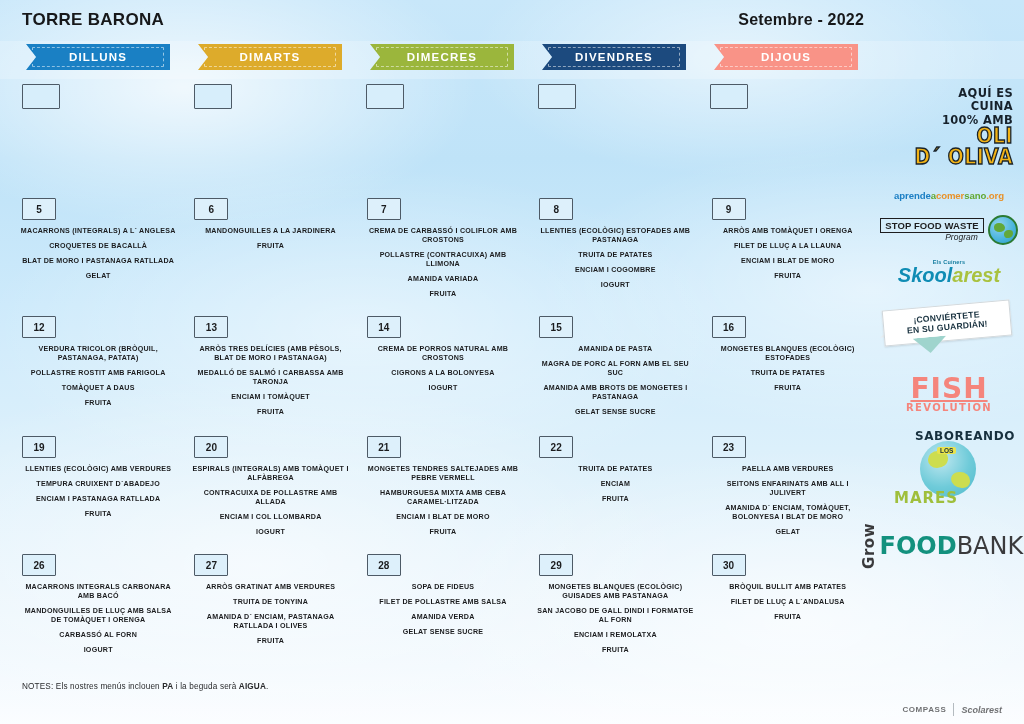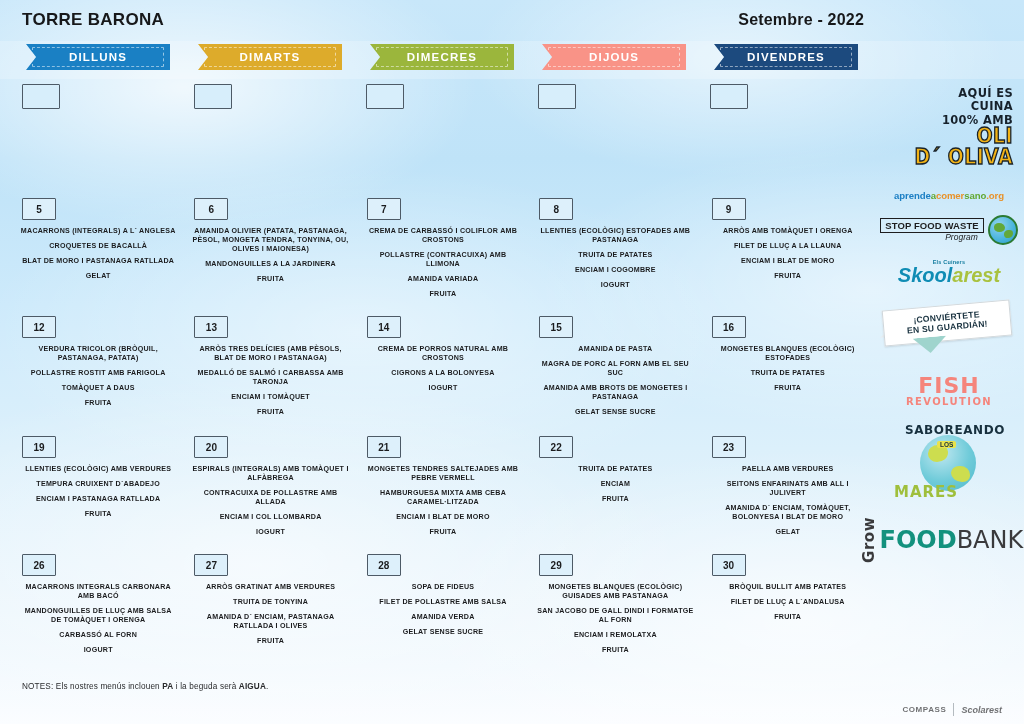--- a/index.html
+++ b/index.html
@@ -147,37 +147,37 @@
   #guardian-tail{
     position:absolute;left:34px;top:36px;width:34px;height:16px;background:#9fd4cd;
     clip-path:polygon(0 0,100% 0,50% 100%);transform:rotate(-5deg);
   }
   #guardian-fold{
     position:absolute;left:0px;top:20px;width:22px;height:16px;background:#e6edf0;
     clip-path:polygon(0 100%,100% 0,100% 100%);transform:rotate(-5deg);
   }
   
   #fish{margin-top:20px;text-align:center;}
-  #fish-main{font-size:22px;font-weight:bold;color:#f5857c;letter-spacing:1px;line-height:1;
-             font-family:"DejaVu Sans", sans-serif;}
+  #fish-main{font-size:28px;font-weight:bold;color:#f5857c;letter-spacing:1px;line-height:1;
+             font-family:"DejaVu Sans", sans-serif;text-decoration:underline;}
   #fish-sub{font-size:10px;font-weight:bold;color:#f5857c;letter-spacing:1.4px;line-height:1;
             font-family:"DejaVu Sans", sans-serif;}
   
   #sabor{margin-top:16px;position:relative;width:110px;height:78px;}
   #sabor-globe{
     position:absolute;left:26px;top:12px;width:56px;height:56px;border-radius:50%;
     background:radial-gradient(circle at 38% 32%,#bfe7f0,#6fcbd9 55%,#4fb9cb);
     overflow:hidden;
   }
   #sabor-globe::before{content:"";position:absolute;left:8px;top:10px;width:20px;height:17px;
     background:#cddd4f;border-radius:50% 40% 55% 45%;}
   #sabor-globe::after{content:"";position:absolute;right:6px;bottom:9px;width:19px;height:16px;
     background:#cddd4f;border-radius:45% 55% 40% 60%;}
   #sabor-top{
-    position:absolute;left:6px;top:0;width:110px;text-align:center;
+    position:absolute;left:16px;top:0;width:110px;text-align:center;
     font-size:12px;font-weight:bold;color:#17303e;letter-spacing:.6px;
     font-family:"DejaVu Sans", sans-serif;
   }
   #sabor-bottom{
     position:absolute;left:0;bottom:0;width:110px;text-align:left;
     font-size:15px;font-weight:bold;color:#9fbf3c;letter-spacing:1px;
     font-family:"DejaVu Sans", sans-serif;
   }
   #sabor-los{
     position:absolute;left:43px;top:18px;font-size:6.5px;font-weight:bold;color:#17303e;
@@ -226,29 +226,29 @@
         <span class="ribbon-label">DIMARTS</span>
       </div>
     </div>
     <div class="day-col">
       <div class="ribbon" style="background:#9bb63c">
         <span class="notch" style="background:#9bb63c"></span>
         <span class="ribbon-label">DIMECRES</span>
       </div>
     </div>
     <div class="day-col">
+      <div class="ribbon" style="background:#1c4a7e">
+        <span class="notch" style="background:#1c4a7e"></span>
+        <span class="ribbon-label">DIVENDRES</span>
+      </div>
+    </div>
+    <div class="day-col">
       <div class="ribbon" style="background:#f99387">
         <span class="notch" style="background:#f99387"></span>
         <span class="ribbon-label">DIJOUS</span>
-      </div>
-    </div>
-    <div class="day-col">
-      <div class="ribbon" style="background:#1c4a7e">
-        <span class="notch" style="background:#1c4a7e"></span>
-        <span class="ribbon-label">DIVENDRES</span>
       </div>
     </div>
   </div>
 
   <div id="blank-box-row">
     <div class="blank-cell">
         <div class="blank-box"></div>
       </div>
     <div class="blank-cell">
         <div class="blank-box"></div>
@@ -271,21 +271,20 @@
           <div class="menu-list">
             <div class="menu-line">MACARRONS (INTEGRALS) A L´ ANGLESA</div>
             <div class="menu-line">CROQUETES DE BACALLÀ</div>
             <div class="menu-line">BLAT DE MORO I PASTANAGA RATLLADA</div>
             <div class="menu-line">GELAT</div>
           </div>
         </div>
         <div class="cell">
           <div class="date-box">6</div>
           <div class="menu-list">
-            <div class="menu-line">AMANIDA OLIVIER (PATATA, PASTANAGA, PÈSOL, MONGETA TENDRA, TONYINA, OU, OLIVES I MAIONESA)</div>
             <div class="menu-line">MANDONGUILLES A LA JARDINERA</div>
             <div class="menu-line">FRUITA</div>
           </div>
         </div>
         <div class="cell">
           <div class="date-box">7</div>
           <div class="menu-list">
             <div class="menu-line">CREMA DE CARBASSÓ I COLIFLOR AMB CROSTONS</div>
             <div class="menu-line">POLLASTRE (CONTRACUIXA) AMB LLIMONA</div>
             <div class="menu-line">AMANIDA VARIADA</div>

